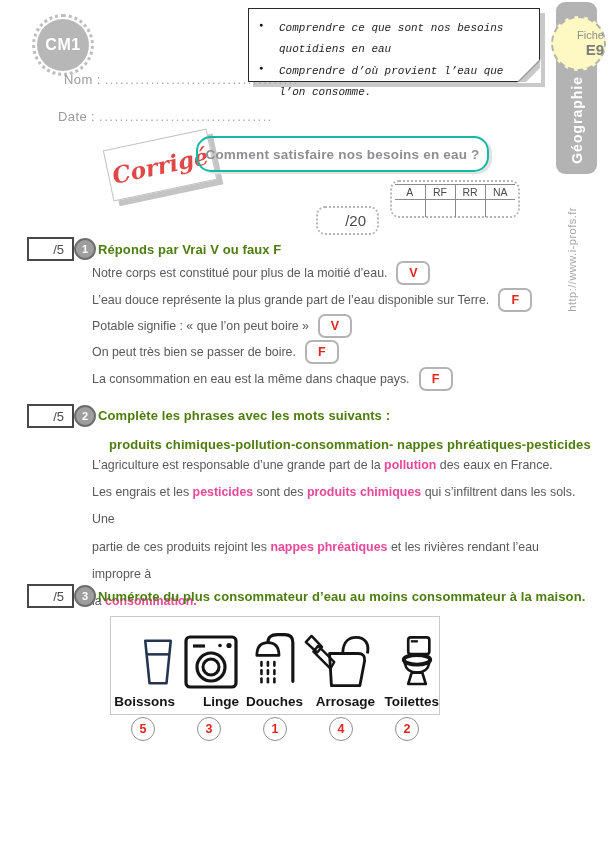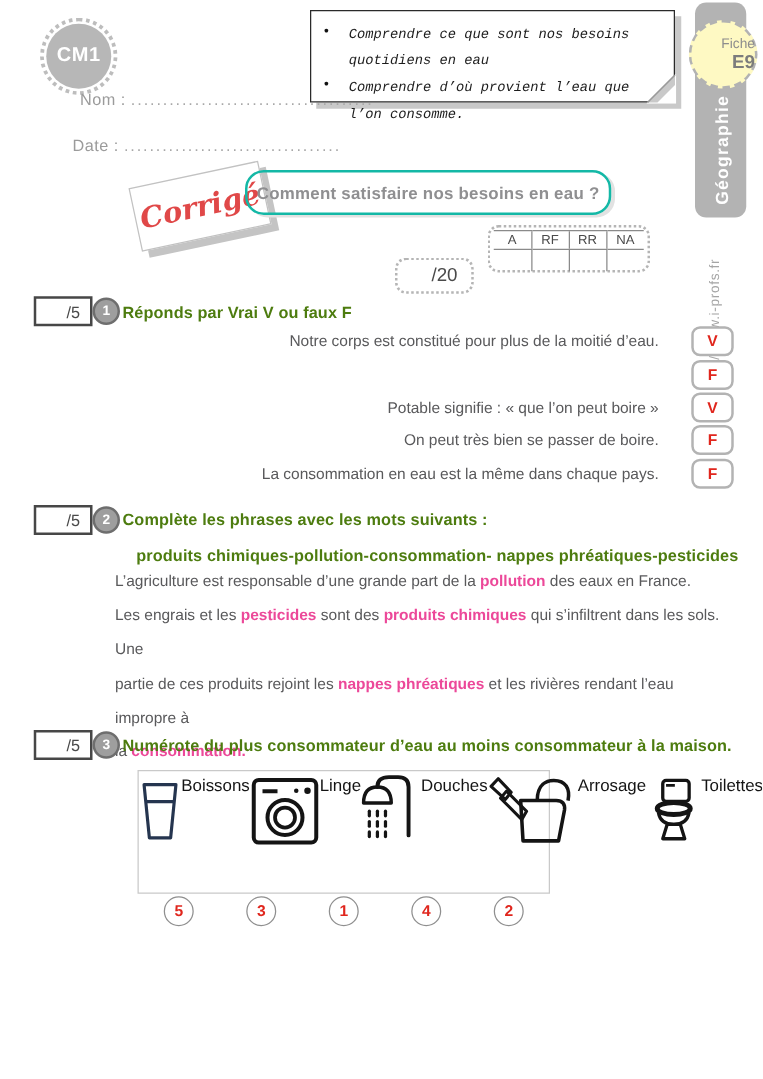--- a/index.html
+++ b/index.html
@@ -73,36 +73,36 @@
     font-weight:bold; font-size:11px; display:flex; align-items:center; justify-content:center; }
   .qtitle { position:absolute; left:98px; color:#4d7c0f; font-weight:bold; font-size:13px; letter-spacing:0.1px; }
   .qtitle .indent { padding-left:11px; margin-top:14px; }
 
   .q1s { top:237px; } .q1n { top:238px; } .q1t { top:242px; }
   .q2s { top:404px; } .q2n { top:405px; } .q2t { top:408px; }
   .q3s { top:584px; } .q3n { top:585px; } .q3t { top:589px; }
 
   
   .statements { position:absolute; left:92px; top:260px; width:495px; }
-  .statement-row { display:flex; align-items:center; height:26.4px; gap:26px;
-    color:#59595b; font-size:12.4px;justify-content:flex-end; }
+  .statement-row { display:flex; align-items:center; height:26.4px; gap:9px;
+    color:#59595b; font-size:12.4px; }
   .ansbox { min-width:34px; height:24px; border:2px solid #b3b3b3; border-radius:7px;
     box-sizing:border-box; background:#fff; display:flex; align-items:center; justify-content:center;
     color:#e0261d; font-weight:bold; font-size:12.5px; }
 
   
   .paragraph { position:absolute; left:92px; top:452px; width:492px; }
   .pline { white-space:pre-wrap; color:#59595b; font-size:12.4px; line-height:27.2px; }
   .pline .red { color:#ec4899; font-weight:bold; }
 
   
   .icons-box { position:absolute; left:110px; top:616px; width:330px; height:99px;
     border:1px solid #c9c9c9; box-sizing:border-box; display:flex; background:#fff; }
-  .q3-item { flex:1; display:flex; flex-direction:row; align-items:flex-start; justify-content:flex-end;
-    padding-bottom:5px; }
+  .q3-item { flex:1; display:flex; flex-direction:column; align-items:flex-end; justify-content:flex-end;
+    padding-bottom:5px;font-weight:bold; }
   .q3-item .icon { display:flex; align-items:flex-end; justify-content:center; height:60px; }
   .q3-label { margin-top:4px; color:#141414; font-size:13.5px; }
   .answers-row { position:absolute; left:110px; top:717px; width:330px; display:flex; }
   .acell { flex:1; display:flex; justify-content:center; }
   .acircle { width:24px; height:24px; border-radius:50%; border:1.5px solid #8f8f8f; box-sizing:border-box;
     display:flex; align-items:center; justify-content:center; color:#e0261d; font-weight:bold; font-size:12.5px; }
 </style>
 </head>
 <body>
 
@@ -183,20 +183,21 @@
   <div class="qnum q1n">
     <span>1</span>
   </div>
   <div class="qtitle q1t">Réponds par Vrai V ou faux F</div>
   <div class="statements" id="q1-statements">
       <div class="statement-row">
         <span>Notre corps est constitué pour plus de la moitié d’eau.</span>
         <div class="ansbox">V</div>
       </div>
       <div class="statement-row">
+        <span>L’eau douce représente la plus grande part de l’eau disponible sur Terre.</span>
         <div class="ansbox">F</div>
       </div>
       <div class="statement-row">
         <span>Potable signifie : « que l’on peut boire »</span>
         <div class="ansbox">V</div>
       </div>
       <div class="statement-row">
         <span>On peut très bien se passer de boire.</span>
         <div class="ansbox">F</div>
       </div>

